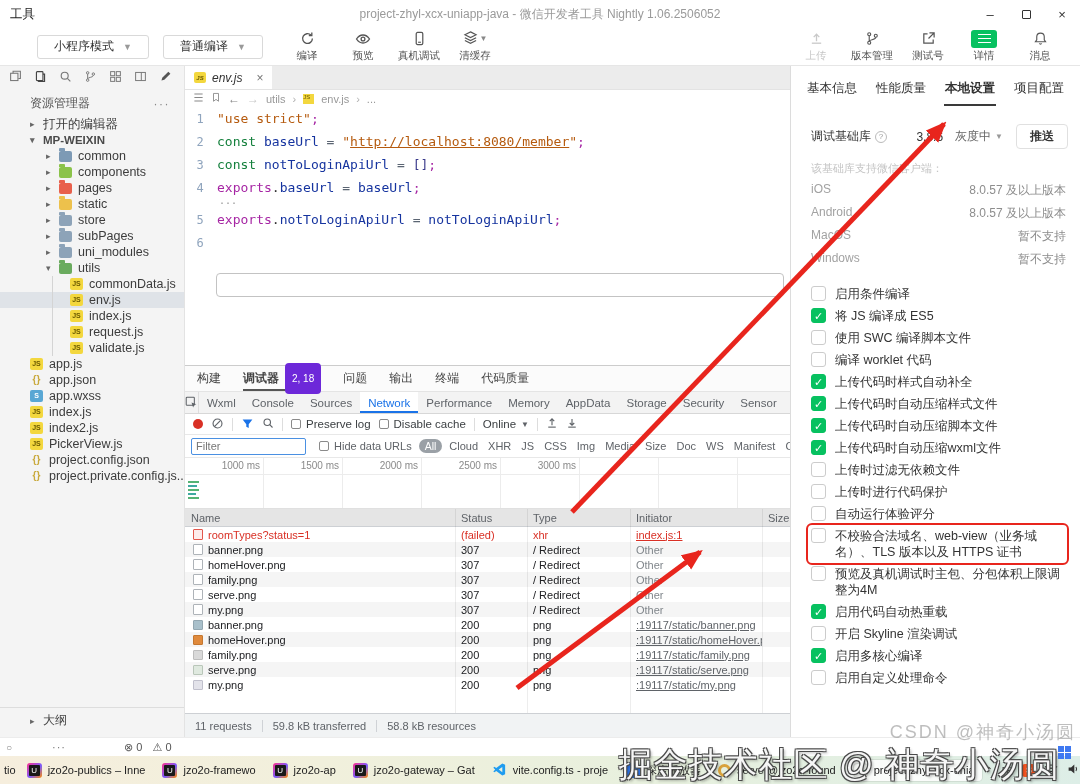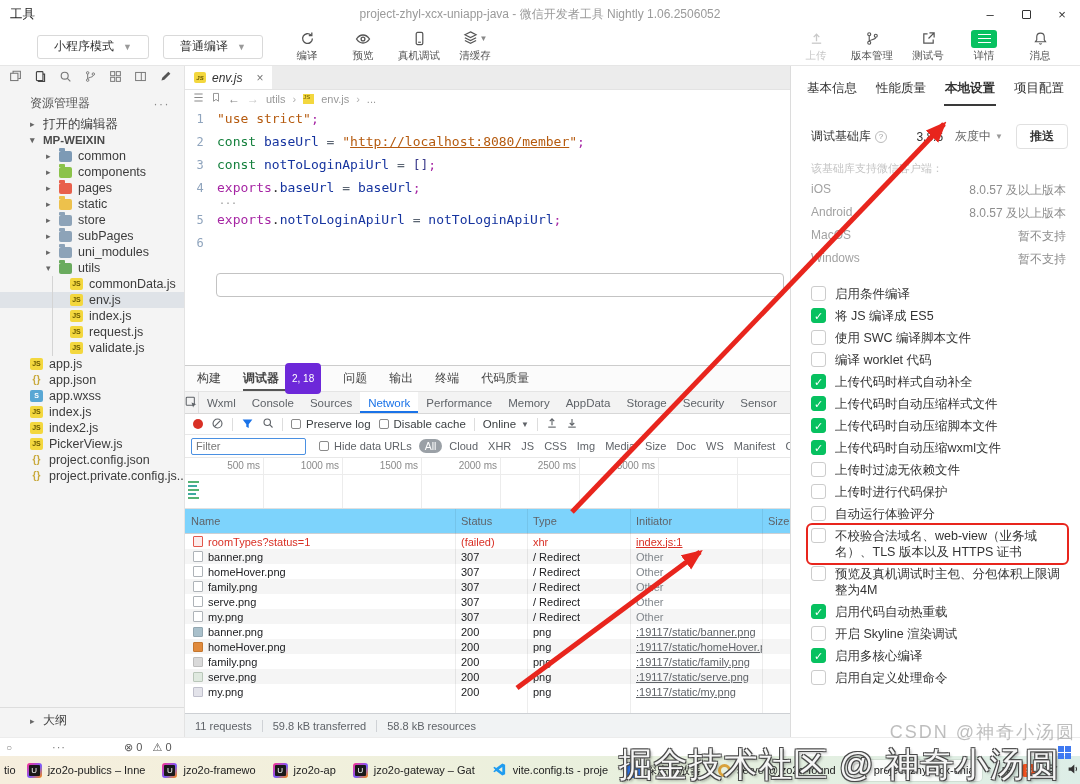--- a/index.html
+++ b/index.html
@@ -96,21 +96,21 @@
 .allpill{background:#9aa0a6;color:#fff;border-radius:8px;padding:1px 6px;font-size:10.5px}
 .ftype{color:#5f6368}
 .timeline{position:relative;height:51px;border-bottom:1px solid #e0e0e0;display:flex}
 .tcell{width:79px;flex:none;border-right:1px solid #ececec;font-size:10px;color:#8a8a8a;text-align:right;padding:2px 3px 0 0}
 .tl-underline{position:absolute;left:0;right:0;top:16px;height:1px;background:#ececec}
 .wf-bars{position:absolute;left:3px;top:23px;display:flex;flex-direction:column;gap:2px}
 .wf-bars i{display:block;width:11px;height:2px;background:#56b374}
 .wf-bars i:nth-child(2){background:#3fa9a0;width:9px}
 .wf-bars i:nth-child(4){background:#3fa9a0;width:8px}
 .nt-area{position:absolute;left:0;right:0;top:143px;bottom:24px;overflow:hidden}
-.nt-header{height:25px;display:flex;background:#7dd3fc;border-bottom:1px solid #cdd0d4;color:#5f6368;font-size:11px;align-items:center}
+.nt-header{height:18px;display:flex;background:#e5e5e5;border-bottom:1px solid #cdd0d4;color:#5f6368;font-size:11px;align-items:center}
 .c-name{width:270px;padding-left:6px;display:flex;align-items:center;overflow:hidden;white-space:nowrap}
 .c-status{width:72px;padding-left:6px;overflow:hidden;white-space:nowrap}
 .c-type{width:103px;padding-left:6px;overflow:hidden;white-space:nowrap}
 .c-init{width:132px;padding-left:6px;overflow:hidden;white-space:nowrap}
 .c-size{flex:1;padding-left:6px}
 .nrow{height:15px;display:flex;align-items:center;font-size:11px;color:#202124}
 .nrow:nth-child(even){background:#f5f5f5}
 .nrow.failed{color:#d93025}
 .nrow.failed .lnk{color:#d93025}
 .ricon{width:10px;height:11px;margin:0 5px 0 2px;flex:none;border:1px solid #aeb3b8;background:#fff;border-radius:1px}
@@ -717,21 +717,20 @@
           <span class="ftype">Doc</span>
           <span class="ftype">WS</span>
           <span class="ftype">Manifest</span>
           <span class="ftype">Other</span>
         </span>
 
     </div>
     <div class="timeline">
       <span style="display:flex">
 
-      <span class="tcell">500 ms</span>
           <span class="tcell">1000 ms</span>
           <span class="tcell">1500 ms</span>
           <span class="tcell">2000 ms</span>
           <span class="tcell">2500 ms</span>
           <span class="tcell">3000 ms</span>
           <span class="tcell"></span>
           <span class="tcell"></span>
         </span>
       <div class="tl-underline"></div>
       <div class="wf-bars">

